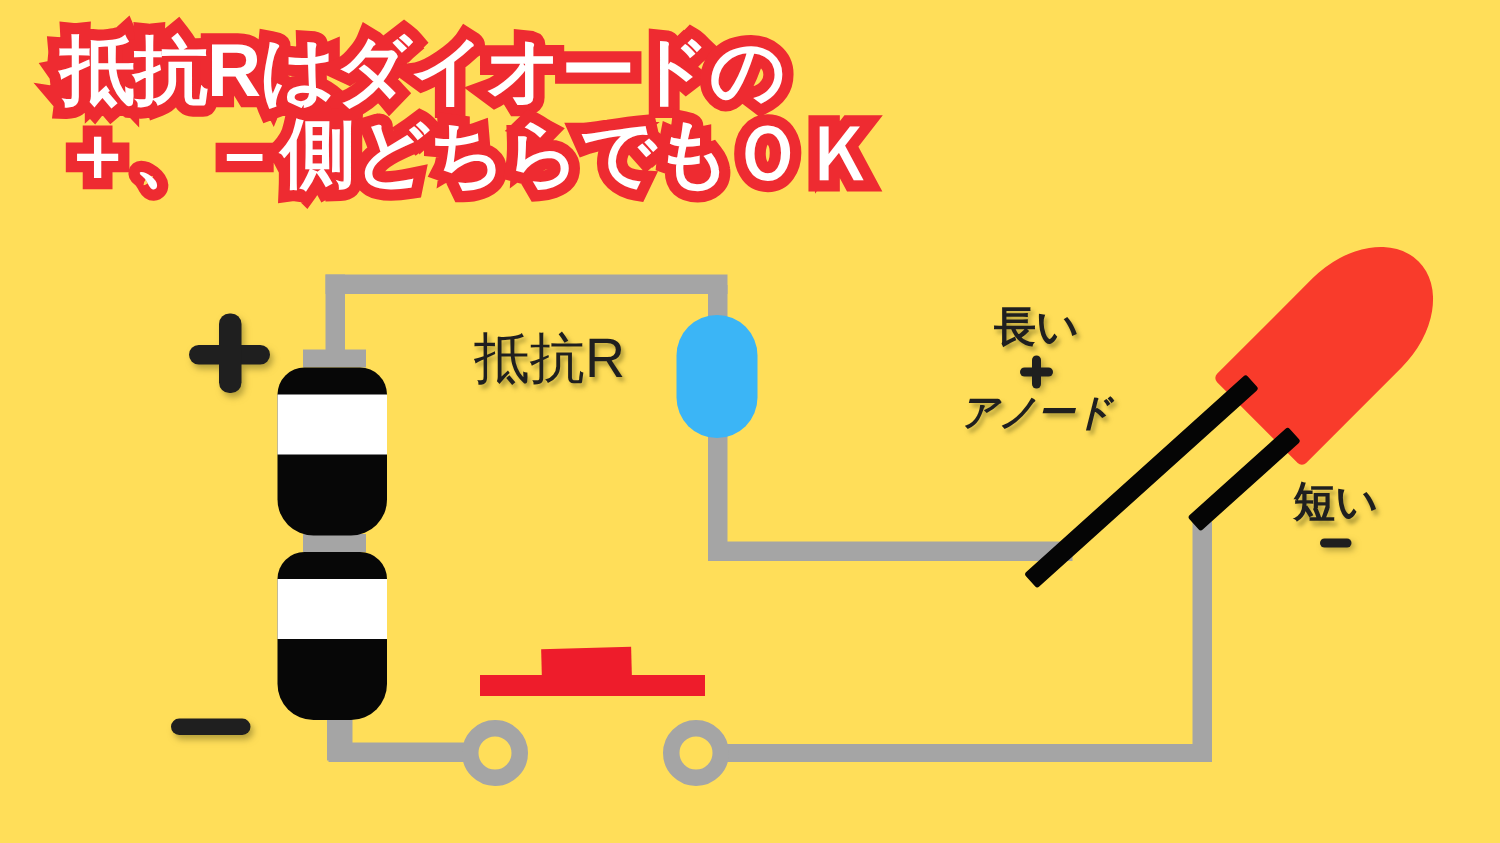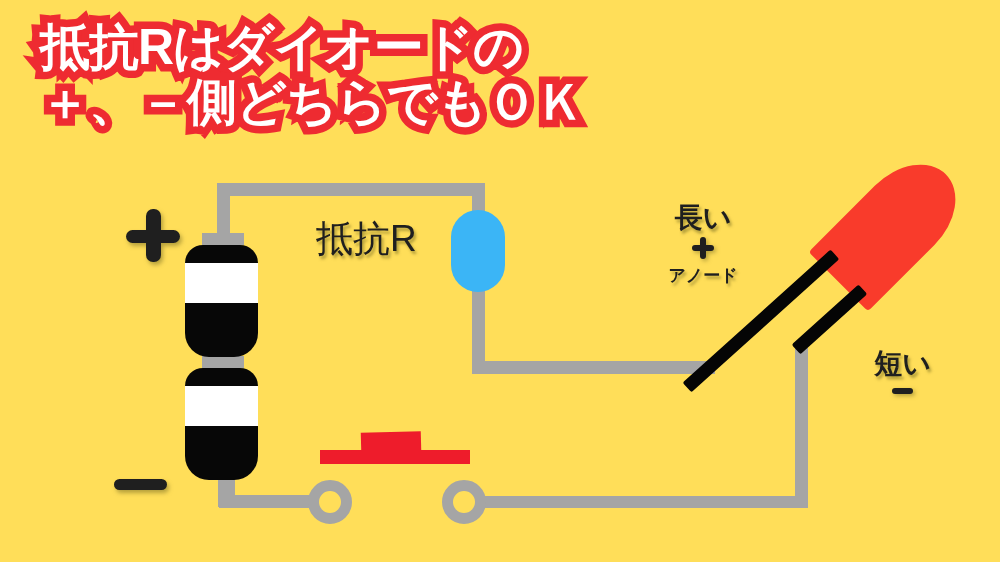--- a/index.html
+++ b/index.html
@@ -40,23 +40,23 @@
   .btn-cap{position:absolute;left:361px;top:432px;width:60px;height:19px;
     background:var(--button-red,#EE1C2B);transform:rotate(-1.5deg);}
   .led-body{position:absolute;left:850px;top:152px;width:84px;height:152px;
     background:var(--led-red,#F93B2B);
     border-radius:42px 42px 4px 4px / 58px 58px 4px 4px;transform:rotate(45deg);}
   .leg{position:absolute;height:13px;background:#050505;transform-origin:0 50%;border-radius:2px;}
   .leg.anode{left:687px;top:381px;width:199px;transform:rotate(-42deg);}
   .leg.cathode{left:796px;top:343px;width:90px;transform:rotate(-42deg);}
   
   .label-col{position:absolute;text-align:center;color:var(--ink-black,#1F1F1F);
-    font-weight:900;text-shadow:2px 3px 3px rgba(110,100,30,.55);margin-left:12px;}
+    font-weight:900;text-shadow:2px 3px 3px rgba(110,100,30,.55);}
   .label-col .big{font-size:28px;line-height:30px;}
-  .label-col .small{font-size:17px;line-height:27px;}
+  .label-col .small{font-size:25px;line-height:27px;font-style:italic;}
   .mini-cross{position:relative;width:24px;height:24px;margin:3px auto 2px auto;
     filter:drop-shadow(2px 2px 2px rgba(110,100,30,.5));}
   .mini-cross .h{position:absolute;left:1px;top:9px;width:22px;height:6px;
     background:var(--ink-black,#1F1F1F);border-radius:3px;}
   .mini-cross .v{position:absolute;left:9px;top:1px;width:6px;height:22px;
     background:var(--ink-black,#1F1F1F);border-radius:3px;}
   .mini-minus{position:relative;width:21px;height:6px;margin:9px auto 8px auto;
     background:var(--ink-black,#1F1F1F);border-radius:3px;
     filter:drop-shadow(2px 2px 2px rgba(110,100,30,.5));}
 </style>
@@ -114,18 +114,18 @@
 
   <div class="label-col" style="left:639px;top:203px;width:104px;">
     <div class="big">長い</div>
     <div class="mini-cross">
       <div class="h"></div>
       <div class="v"></div>
     </div>
     <div class="small">アノード</div>
   </div>
 
-  <div class="label-col" style="left:833px;top:349px;width:115px;">
+  <div class="label-col" style="left:833px;top:320px;width:115px;">
     <div class="big">短い</div>
     <div class="mini-minus"></div>
   </div>
 
 </div>
 
 </body></html>

